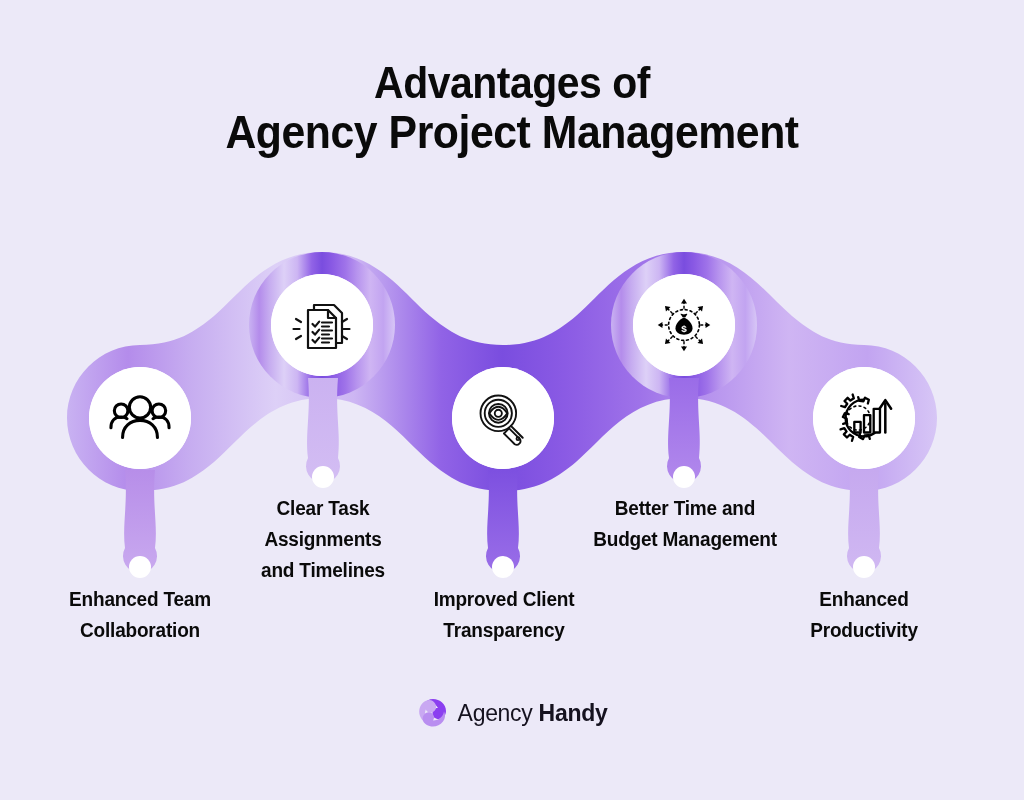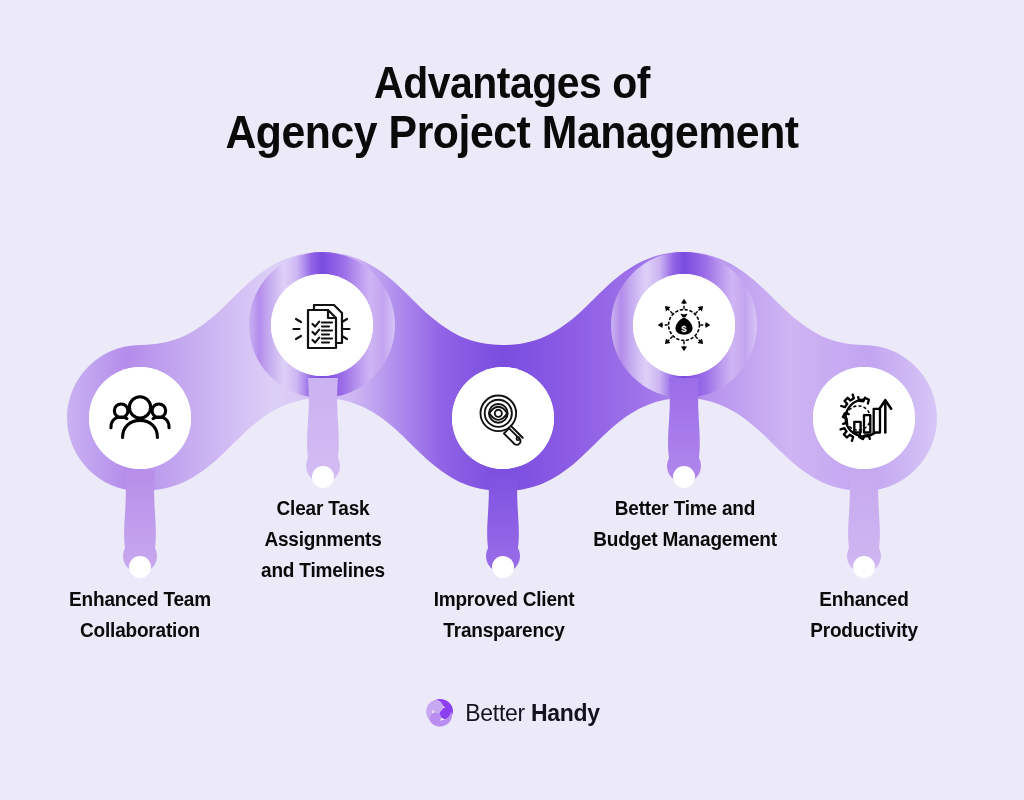--- a/index.html
+++ b/index.html
@@ -284,17 +284,17 @@
   <div class="node-label" style="left:755px;top:584px;width:218px;">Enhanced
 Productivity</div>
 
   <div id="footer-logo">
     <svg id="logo-mark" viewBox="0 0 64 64">
       <path d="M32 4 C46 4 58 14 58 28 C58 38 51 44 43 44 C36 44 31 39.5 31 32.5 C31 26 36 21.5 42 22 C36.5 12 24 8 14 14 C18.5 7.6 24.8 4 32 4 Z" fill="#8b3ff0"></path>
       <path d="M6 38 C1.5 25.5 7 12.5 18 7.5 C26 4 33 7 36.5 13.5 C40 20 38 26.8 32 30 C26.2 33 19.8 30.8 17.5 25 C13.5 36.5 17 47 27 51.5 C18 52.5 9.8 48 6 38 Z" fill="#c9a8f2"></path>
       <path d="M52 49 C44 59.5 29.5 62 19 55.5 C11.5 51 9.5 43.5 13 37 C16.5 30.5 23.5 28.5 29 32 C34.3 35.3 35.6 41.8 32 47 C44 46.5 52.5 39.5 54 28.5 C57.5 36 56.5 43.5 52 49 Z" fill="#b98ef0"></path>
     </svg>
     <div id="logo-text">
-      <span class="lt-regular">Better</span><span>&nbsp;</span><span class="lt-bold">Handy</span>
+      <span class="lt-regular">Agency</span><span>&nbsp;</span><span class="lt-bold">Handy</span>
     </div>
   </div>
 
 </div>
 
 </body></html>

